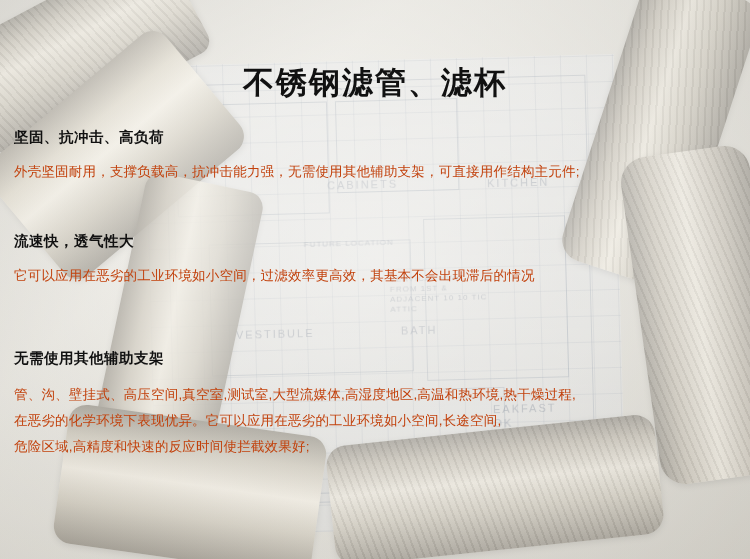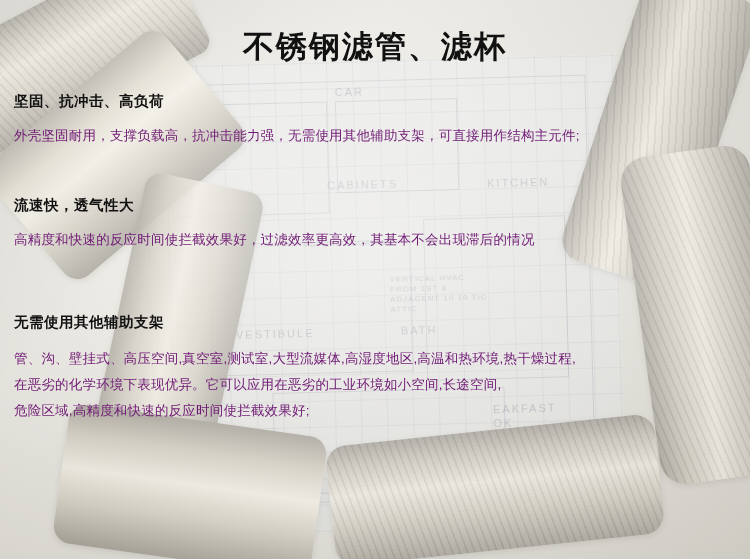--- a/index.html
+++ b/index.html
@@ -121,20 +121,21 @@
     background: radial-gradient(ellipse at 50% 45%, rgba(255,255,255,0.55) 0%, rgba(255,255,255,0.25) 45%, rgba(120,115,105,0.18) 100%);
   }
   .bg-wash {
     position: absolute; inset: 0;
     background: linear-gradient(180deg, rgba(245,244,240,0.45), rgba(240,238,232,0.35));
   }
   
   .content {
     position: absolute;
     inset: 0;
+    margin-top: 36px;
   }
   .title {
     position: absolute;
     top: 26px;
     left: 0;
     width: 750px;
     text-align: center;
     font-size: 31px;
     font-weight: bold;
     color: #111111;
@@ -148,21 +149,21 @@
   }
   .sec-head {
     font-size: 14.5px;
     font-weight: bold;
     color: #111111;
     margin-bottom: 14px;
     letter-spacing: 0.5px;
   }
   .sec-body {
     font-size: 13.5px;
-    color: #701a75;
+    color: #c2410c;
     line-height: 22px;
     letter-spacing: 0.2px;
   }
   .sec-1 { top: 92px; }
   .sec-2 { top: 196px; }
   .sec-3 { top: 313px; }
   .sec-3 .sec-body { line-height: 26px; }
 </style>
 </head>
 <body>
@@ -218,21 +219,21 @@
 
     <div class="title">不锈钢滤管、滤杯</div>
 
     <div class="section sec-1">
       <div class="sec-head">坚固、抗冲击、高负荷</div>
       <div class="sec-body">外壳坚固耐用，支撑负载高，抗冲击能力强，无需使用其他辅助支架，可直接用作结构主元件;</div>
     </div>
 
     <div class="section sec-2">
       <div class="sec-head">流速快，透气性大</div>
-      <div class="sec-body">高精度和快速的反应时间使拦截效果好，过滤效率更高效，其基本不会出现滞后的情况</div>
+      <div class="sec-body">它可以应用在恶劣的工业环境如小空间，过滤效率更高效，其基本不会出现滞后的情况</div>
     </div>
 
     <div class="section sec-3">
       <div class="sec-head">无需使用其他辅助支架</div>
       <div class="sec-body">
         <div>管、沟、壁挂式、高压空间,真空室,测试室,大型流媒体,高湿度地区,高温和热环境,热干燥过程,</div>
         <div>在恶劣的化学环境下表现优异。它可以应用在恶劣的工业环境如小空间,长途空间,</div>
         <div>危险区域,高精度和快速的反应时间使拦截效果好;</div>
       </div>
     </div>

